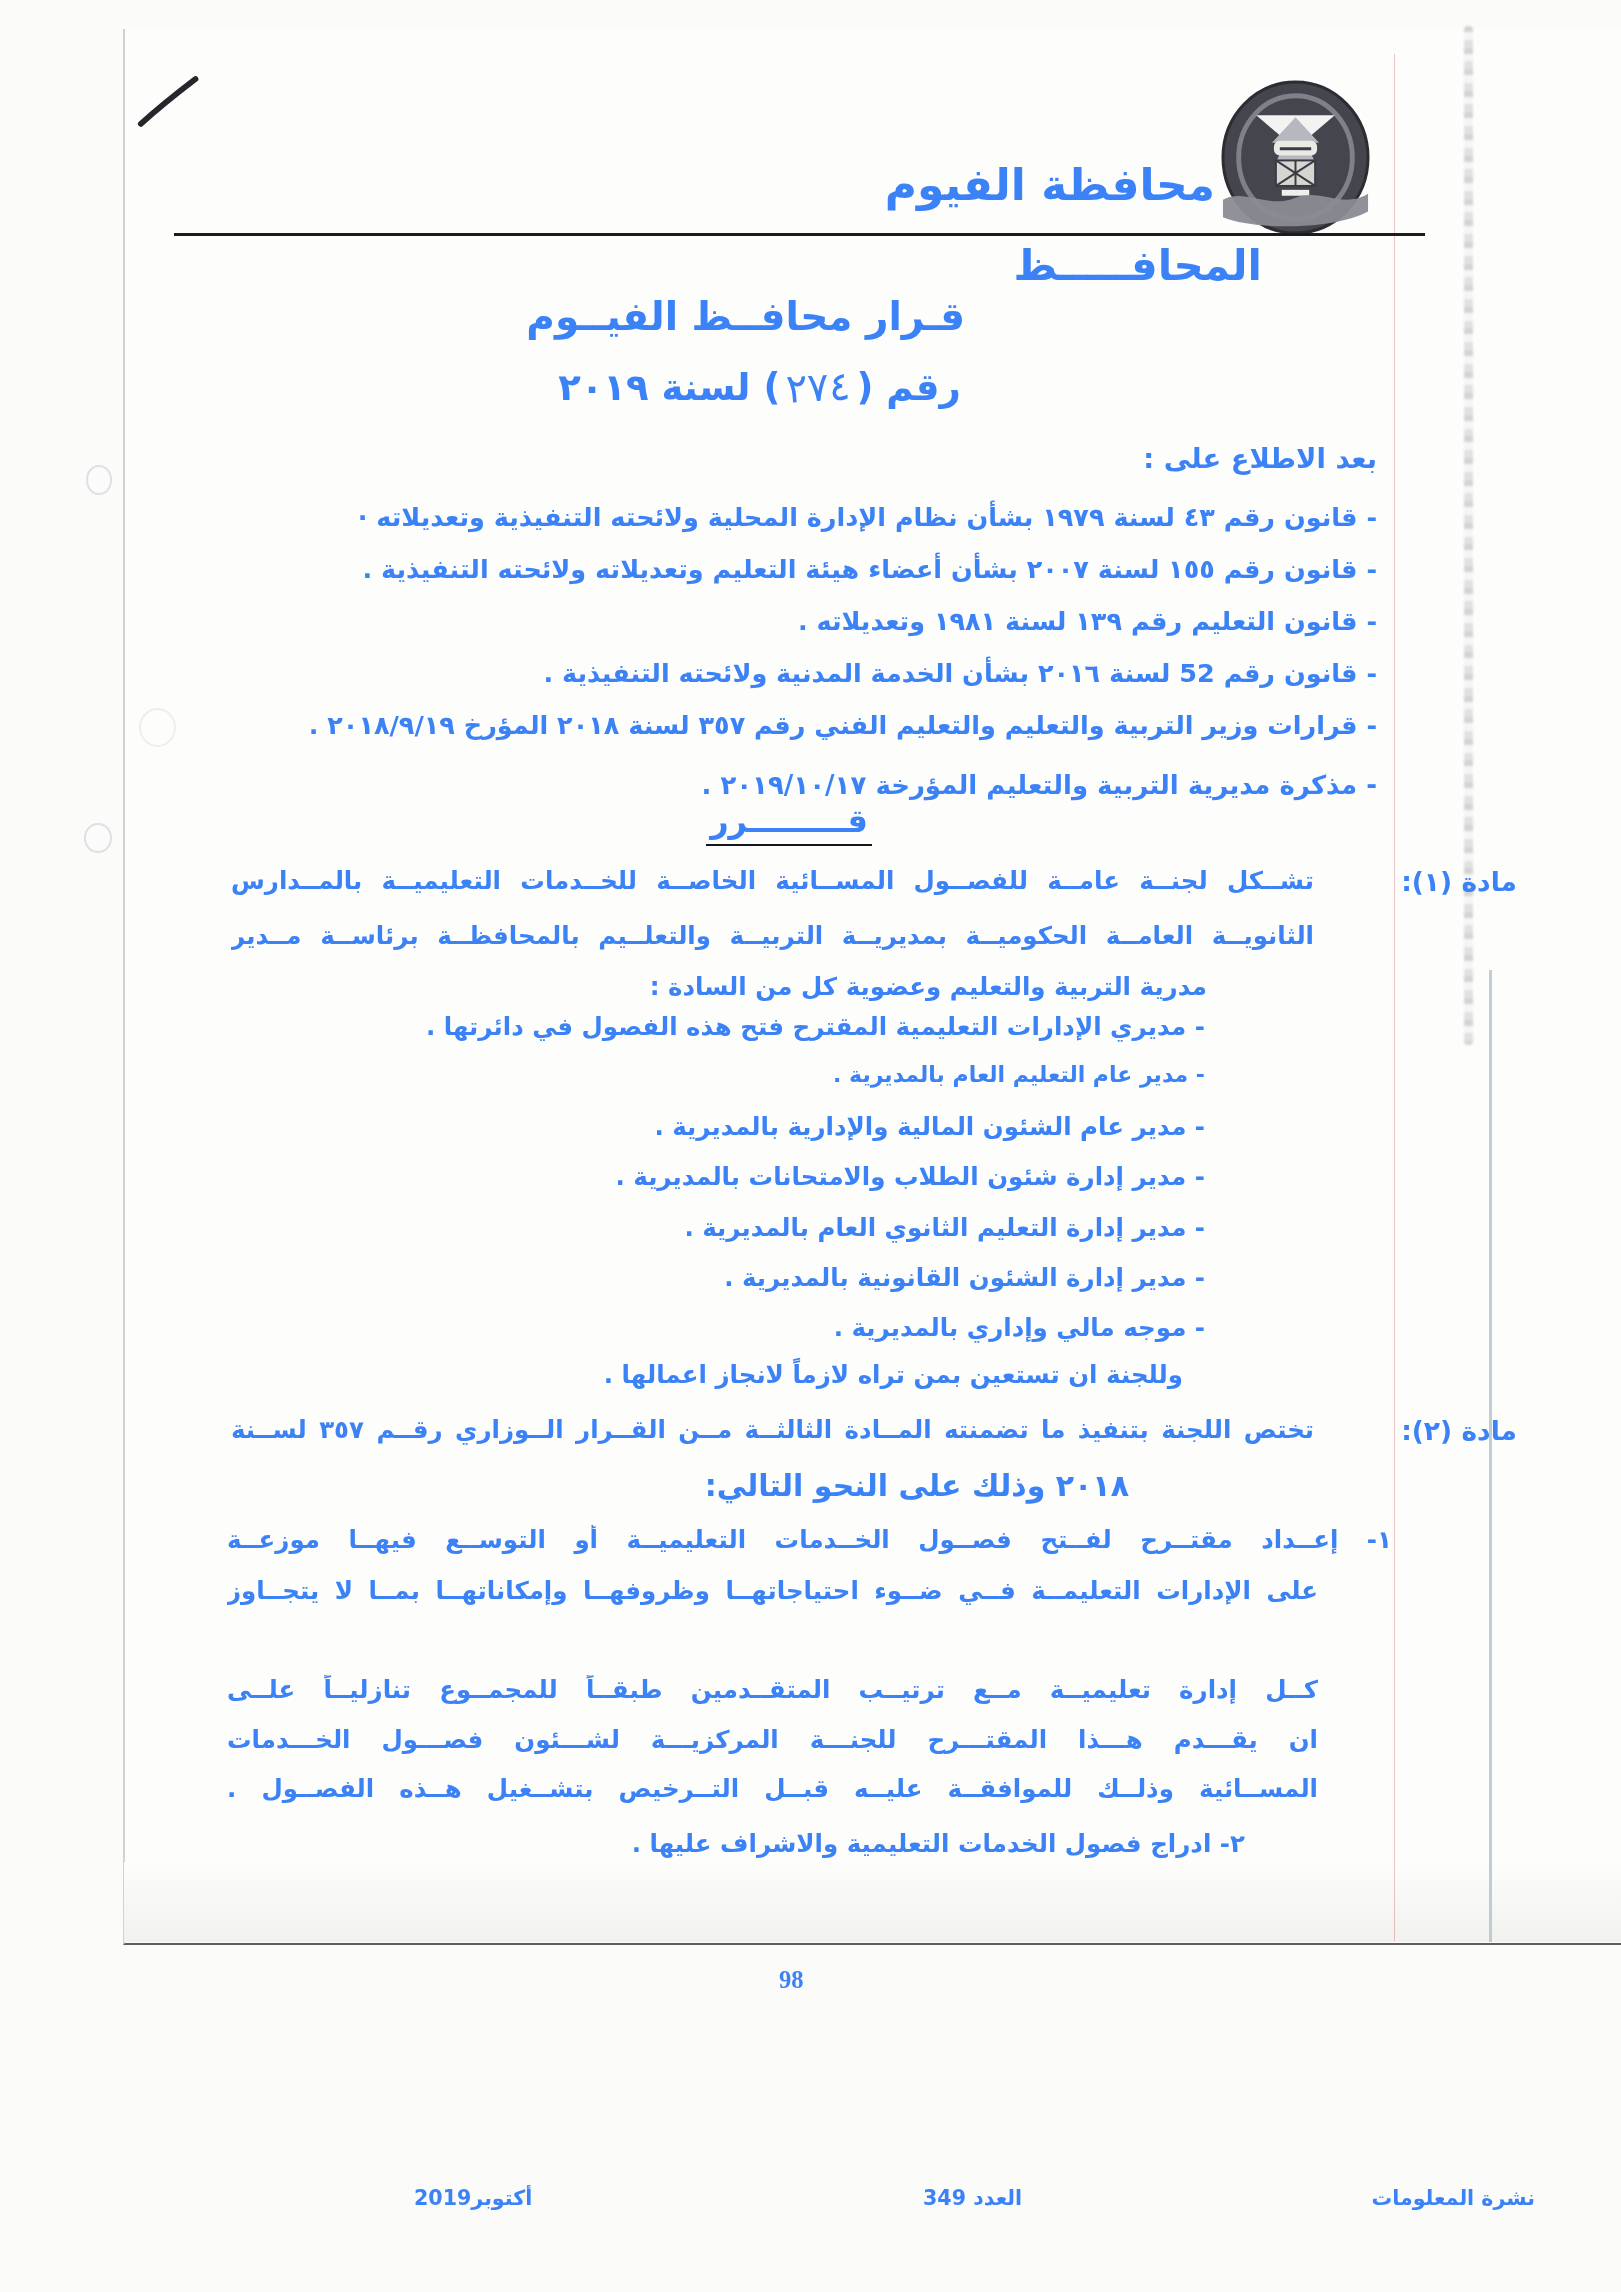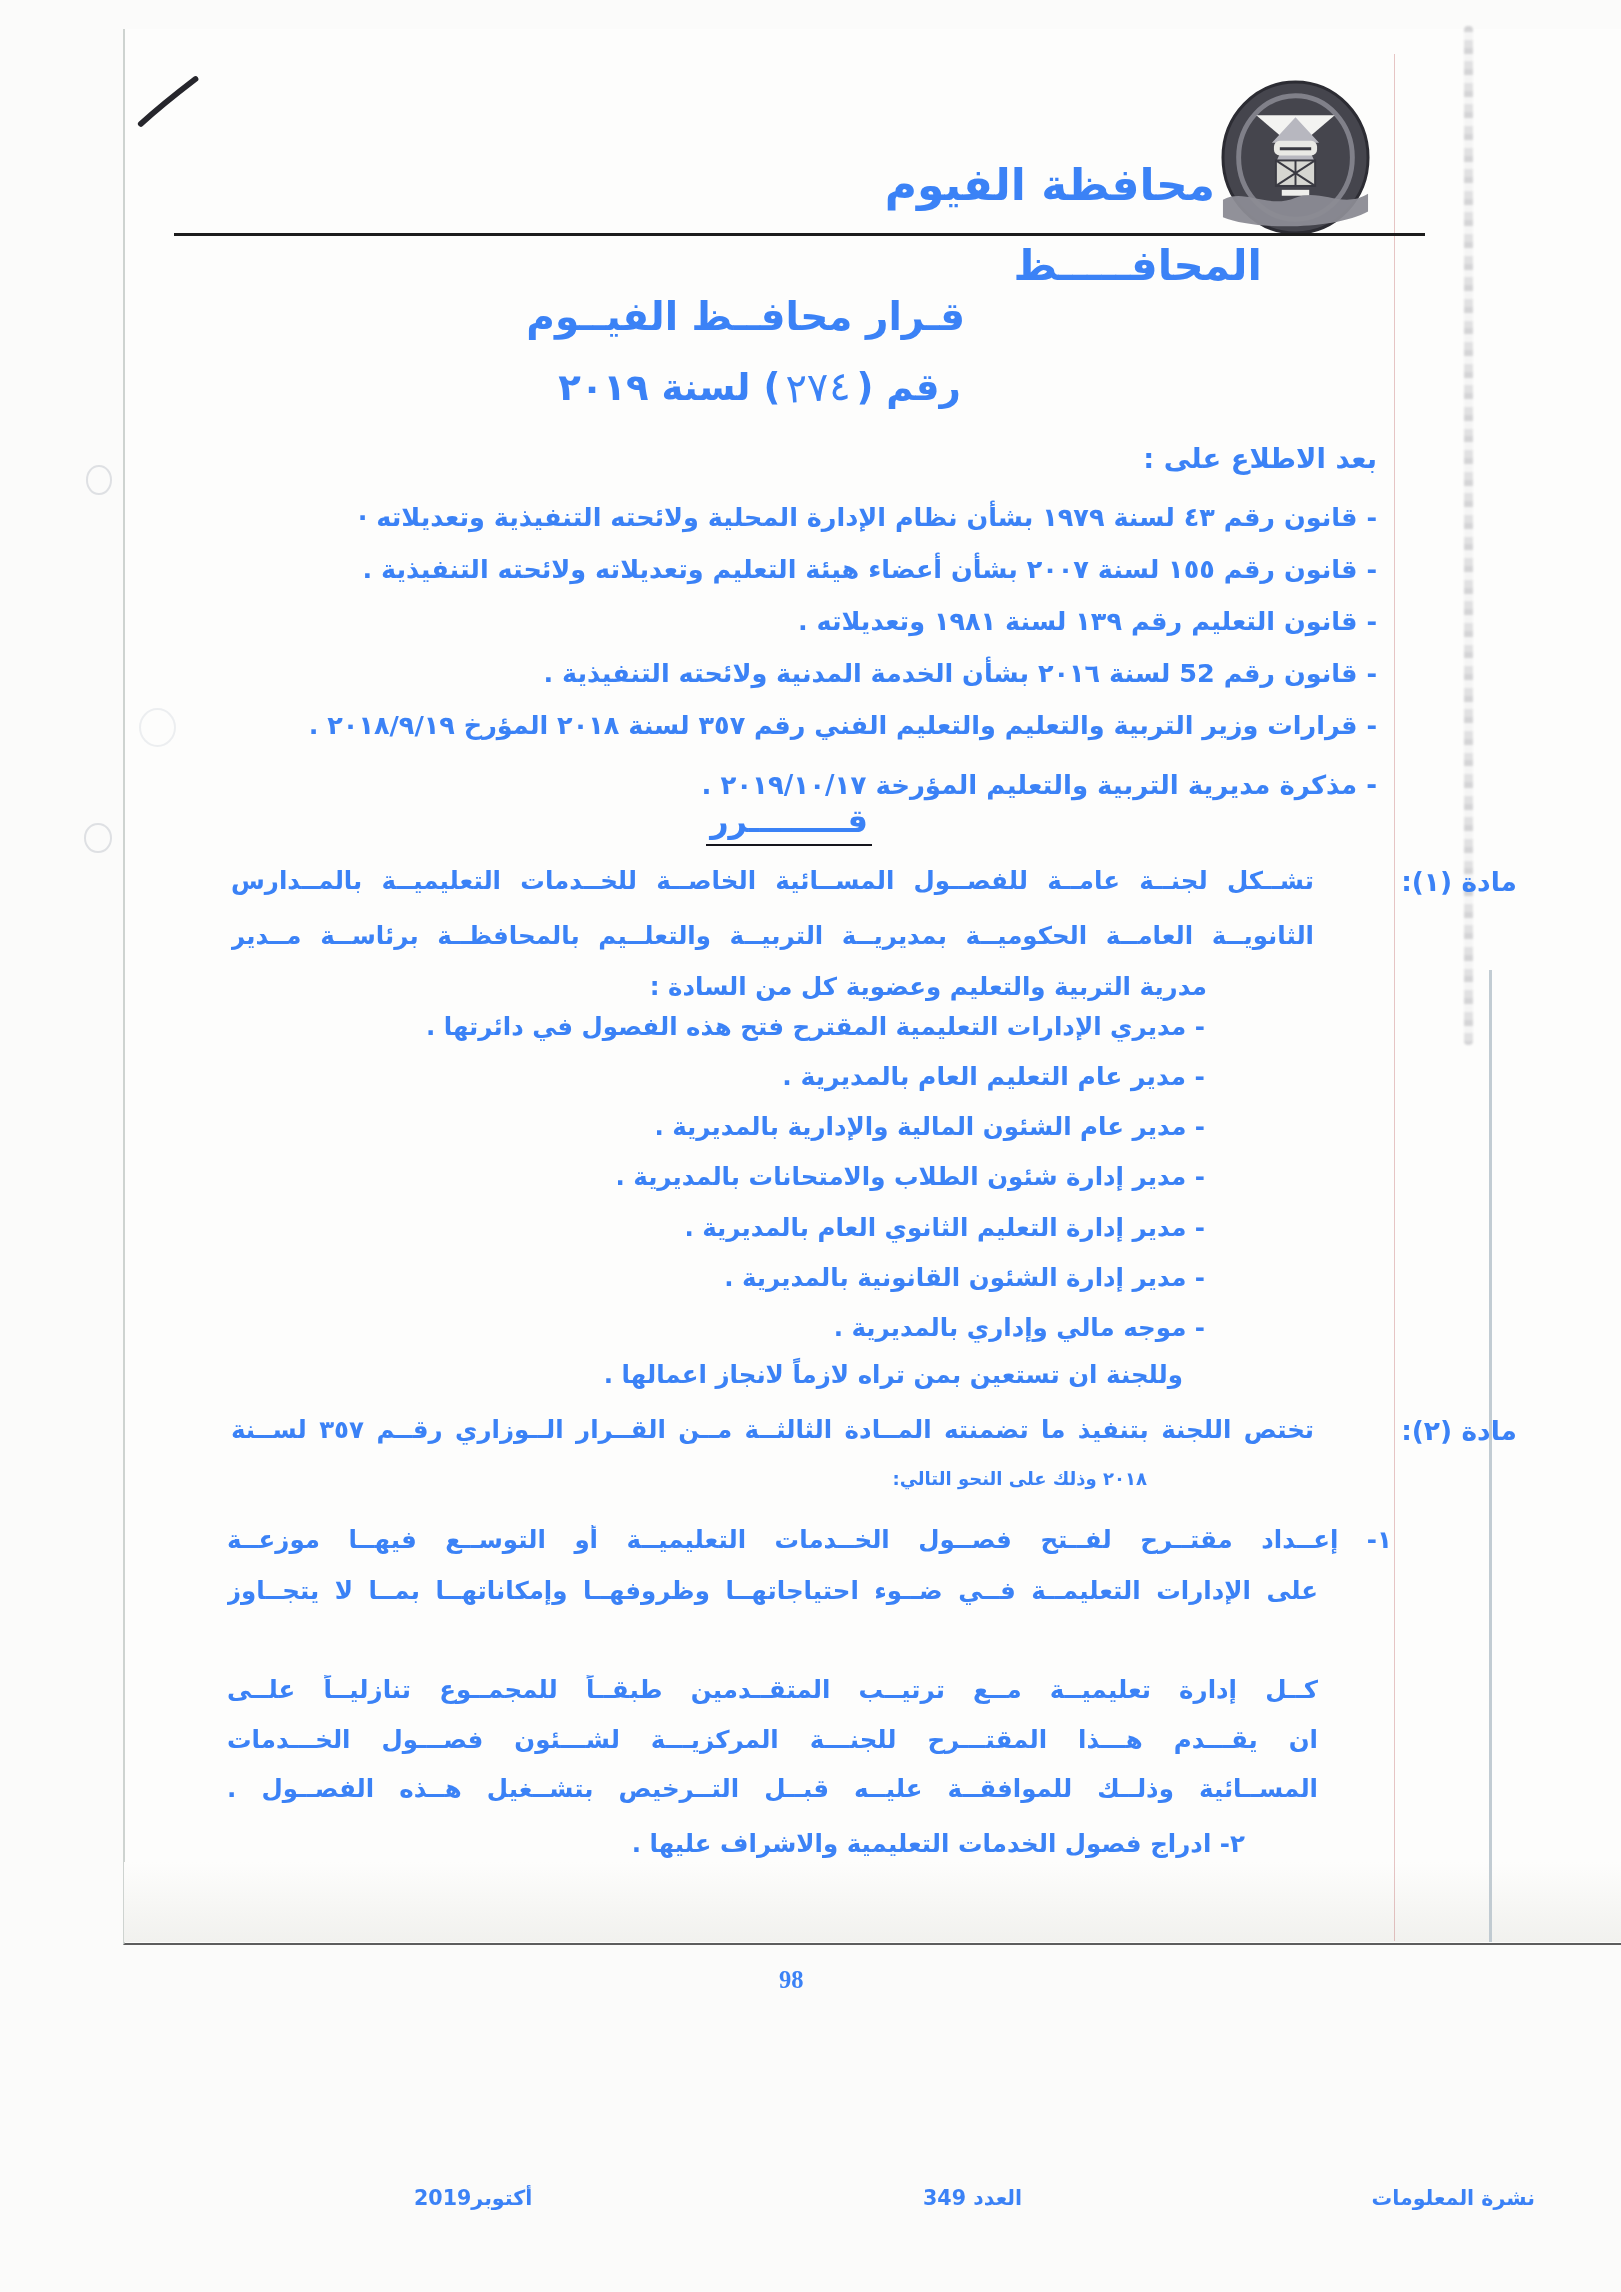--- a/index.html
+++ b/index.html
@@ -106,32 +106,32 @@
   <div class="ar center" style="position:absolute;left:686px;top:802px;width:206px;font-size:32px;">
     <span class="decree-word">قـــــــــرر</span>
   </div>
 
   <div class="ar" style="position:absolute;right:104px;top:866px;font-size:26.5px;">مادة (١):</div>
   <div class="jus" style="position:absolute;left:231px;right:307px;top:866px;font-size:24.5px;height:35px;">تشــكل لجنــة عامــة للفصــول المســائية الخاصــة للخــدمات التعليميــة بالمــدارس</div>
   <div class="jus" style="position:absolute;left:231px;right:307px;top:921px;font-size:24.5px;height:35px;">الثانويــة العامــة الحكوميــة بمديريــة التربيــة والتعلــيم بالمحافظــة برئاســة مــدير</div>
   <div class="ar" style="position:absolute;right:414px;top:972px;font-size:24.5px;">مدرية التربية والتعليم وعضوية كل من السادة :</div>
 
   <div class="ar" style="position:absolute;right:416px;top:1012px;font-size:24.5px;">- مديري الإدارات التعليمية المقترح فتح هذه الفصول في دائرتها .</div>
-  <div class="ar" style="position:absolute;right:416px;top:1062px;font-size:25px;">- مدير عام التعليم العام بالمديرية .</div>
+  <div class="ar" style="position:absolute;right:416px;top:1062px;font-size:22px;">- مدير عام التعليم العام بالمديرية .</div>
   <div class="ar" style="position:absolute;right:416px;top:1112px;font-size:24.5px;">- مدير عام الشئون المالية والإدارية بالمديرية .</div>
   <div class="ar" style="position:absolute;right:416px;top:1162px;font-size:24.5px;">- مدير إدارة شئون الطلاب والامتحانات بالمديرية .</div>
   <div class="ar" style="position:absolute;right:416px;top:1213px;font-size:24.5px;">- مدير إدارة التعليم الثانوي العام بالمديرية .</div>
   <div class="ar" style="position:absolute;right:416px;top:1263px;font-size:24.5px;">- مدير إدارة الشئون القانونية بالمديرية .</div>
   <div class="ar" style="position:absolute;right:416px;top:1313px;font-size:24.5px;">- موجه مالي وإداري بالمديرية .</div>
 
   <div class="ar" style="position:absolute;right:438px;top:1360px;font-size:24.5px;">وللجنة ان تستعين بمن تراه لازماً لانجاز اعمالها .</div>
 
   <div class="ar" style="position:absolute;right:104px;top:1415px;font-size:26.5px;">مادة (٢):</div>
   <div class="jus" style="position:absolute;left:231px;right:307px;top:1415px;font-size:24.5px;height:35px;">تختص اللجنة بتنفيذ ما تضمنته المــادة الثالثــة مــن القــرار الــوزاري رقــم ٣٥٧ لســنة</div>
-  <div class="ar" style="position:absolute;right:474px;top:1468px;font-size:18px;">٢٠١٨ وذلك على النحو التالي:</div>
+  <div class="ar" style="position:absolute;right:492px;top:1468px;font-size:30px;">٢٠١٨ وذلك على النحو التالي:</div>
 
   <div class="jus" style="position:absolute;left:227px;right:229px;top:1525px;font-size:24.5px;height:35px;">١- إعــداد مقتــرح لفــتح فصــول الخــدمات التعليميــة أو التوســع فيهــا موزعــة</div>
   <div class="jus" style="position:absolute;left:227px;right:303px;top:1576px;font-size:24.5px;height:35px;">على الإدارات التعليمــة فــي ضــوء احتياجاتهــا وظروفهــا وإمكاناتهــا بمــا لا يتجــاوز</div>
   <div class="jus" style="position:absolute;left:227px;right:303px;top:1675px;font-size:24.5px;height:35px;">كــل إدارة تعليميــة مــع ترتيــب المتقــدمين طبقــاً للمجمــوع تنازليــاً علــى</div>
   <div class="jus" style="position:absolute;left:227px;right:303px;top:1725px;font-size:24.5px;height:35px;">ان يقـــدم هـــذا المقتـــرح للجنـــة المركزيـــة لشـــئون فصـــول الخـــدمات</div>
   <div class="jus" style="position:absolute;left:227px;right:303px;top:1774px;font-size:24.5px;height:35px;">المســائية وذلــك للموافقــة عليــه قبــل التــرخيص بتشــغيل هــذه الفصــول .</div>
 
   <div class="ar" style="position:absolute;right:376px;top:1829px;font-size:24.5px;">٢- ادراج فصول الخدمات التعليمية والاشراف عليها .</div>
 
   <div class="pagenum" style="left:779px;top:1966px;">98</div>

